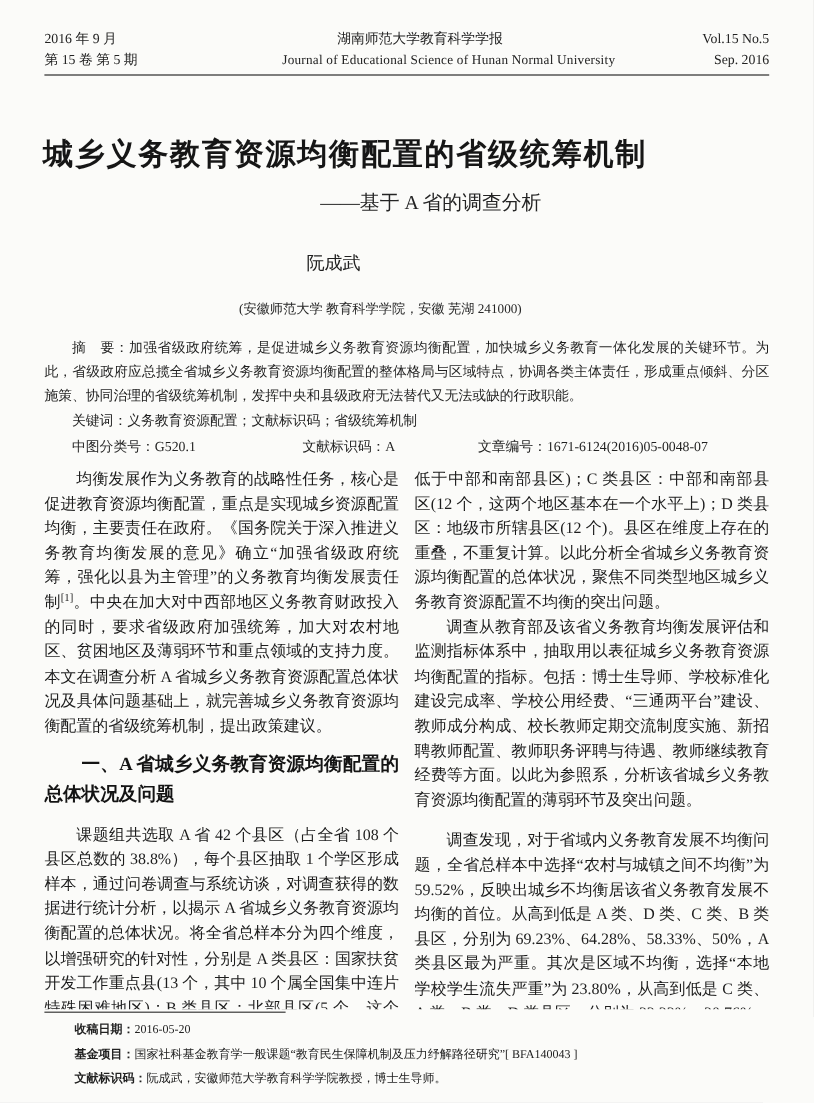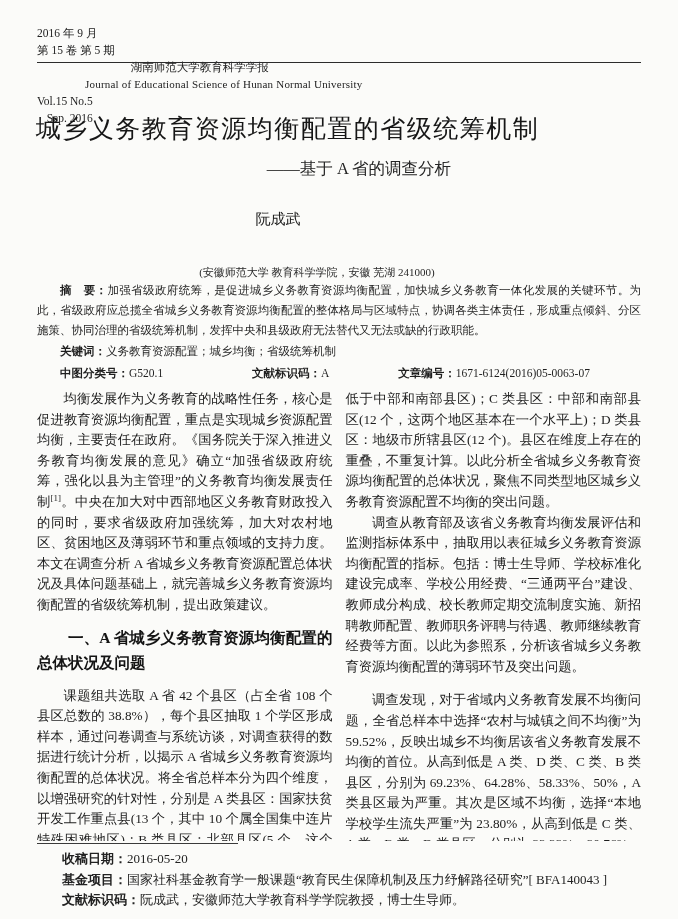--- a/index.html
+++ b/index.html
@@ -9,61 +9,61 @@
     margin:0 auto;
     background:#fbfbf9;
     color:#1e1e1e;
     font-family:"Liberation Serif","DejaVu Serif",serif;
     overflow:hidden;
   }
   
   .hdr{
     position:absolute;top:25px;left:37px;width:604px;
     display:flex;justify-content:space-between;align-items:flex-start;
-    font-size:11.5px;line-height:17px;color:#222;flex-direction:column;
+    font-size:11.5px;line-height:17px;color:#222;
   }
   .hdr-left{text-align:left;white-space:nowrap;}
   .hdr-center{text-align:center;flex:1;}
   .hdr-center .en{font-size:11px;letter-spacing:.2px;padding-left:48px;}
   .hdr-right{text-align:right;white-space:nowrap;}
   .hdr-rule{
     position:absolute;top:62px;left:37px;width:604px;
     border-top:1.6px solid #2c2c2c;
   }
   
   .title{
     position:absolute;top:112px;left:0;width:575px;
-    text-align:center;font-size:25px;font-weight:normal;
+    text-align:center;font-size:25px;font-weight:bold;
     letter-spacing:1.5px;color:#161616;margin:0;
   }
   .subtitle{
     position:absolute;top:154px;left:16px;width:678px;
     text-align:center;font-size:16.5px;font-weight:normal;
     color:#242424;margin:4px;
   }
   .author{
     position:absolute;top:210px;left:0;width:556px;
     text-align:center;font-size:15px;color:#202020;
   }
   .affil{
     position:absolute;top:250px;left:0;width:634px;
-    text-align:center;font-size:11px;color:#272727;margin-top:15px;
+    text-align:center;font-size:11px;color:#272727;
   }
   
   .abstract{
     position:absolute;top:280px;left:37px;width:604px;
     font-size:11.5px;line-height:20px;text-align:justify;color:#1f1f1f;
   }
   .abstract p{margin:0;}
   .abstract .abs,.abstract .kw,.abstract .meta{text-indent:2em;}
   .abstract .kw{margin-top:1px;}
   .abstract .meta{margin-top:2px;text-align:left;}
   .meta .m1{margin-right:86px;}
   .meta .m2{margin-right:66px;}
-  .abstract b{font-weight:bold;}
+  .abstract b{font-weight:normal;}
   
   .columns{
     position:absolute;top:389px;left:37px;width:604px;height:452px;
     display:flex;gap:13px;overflow:hidden;
   }
   .col{
     width:295.5px;flex:0 0 295.5px;
     font-size:13.3px;line-height:20.6px;
     text-align:justify;color:#1c1c1c;
   }
@@ -72,21 +72,21 @@
   .col p.gap{margin-top:13px;}
   .col sup{font-size:9px;line-height:0;}
   .sec-heading{
     font-size:15.5px;font-weight:bold;color:#141414;
     text-indent:2em;line-height:25px;
     margin:9px 0 11px 0;text-align:justify;
   }
   
   .footnotes{
     position:absolute;top:843px;left:37px;width:604px;
-    font-size:13px;line-height:20.5px;color:#222;
+    font-size:10px;line-height:20.5px;color:#222;
   }
   .foot-rule{width:201px;border-top:1.5px solid #3a3a3a;margin-bottom:5px;}
   .footnotes p{margin:0;padding-left:25px;}
   .footnotes b{font-weight:bold;}
 </style>
 </head>
 <body>
 
 <div class="page">
 
@@ -106,25 +106,25 @@
   </div>
   <div class="hdr-rule"></div>
 
   <h1 class="title">城乡义务教育资源均衡配置的省级统筹机制</h1>
   <h2 class="subtitle">——基于 A 省的调查分析</h2>
   <div class="author">阮成武</div>
   <div class="affil">(安徽师范大学 教育科学学院，安徽 芜湖 241000)</div>
 
   <section class="abstract">
     <p class="abs"><b>摘　要：</b><span>加强省级政府统筹，是促进城乡义务教育资源均衡配置，加快城乡义务教育一体化发展的关键环节。为此，省级政府应总揽全省城乡义务教育资源均衡配置的整体格局与区域特点，协调各类主体责任，形成重点倾斜、分区施策、协同治理的省级统筹机制，发挥中央和县级政府无法替代又无法或缺的行政职能。</span></p>
-    <p class="kw"><b>关键词：</b><span>义务教育资源配置；城乡均衡；省级统筹机制</span></p>
+    <p class="kw"><b>关键词：</b><span>义务教育资源配置；文献标识码；省级统筹机制</span></p>
     <p class="meta">
       <span class="m1"><b>中图分类号：</b><span>G520.1</span></span>
       <span class="m2"><b>文献标识码：</b><span>A</span></span>
-      <span class="m3"><b>文章编号：</b><span>1671-6124(2016)05-0063-07</span></span>
+      <span class="m3"><b>文章编号：</b><span>1671-6124(2016)05-0048-07</span></span>
     </p>
   </section>
 
   <main class="columns">
     <div class="col">
       <p class="ind"><span>均衡发展作为义务教育的战略性任务，核心是促进教育资源均衡配置，重点是实现城乡资源配置均衡，主要责任在政府。《国务院关于深入推进义务教育均衡发展的意见》确立“加强省级政府统筹，强化以县为主管理”的义务教育均衡发展责任制</span><sup>[1]</sup><span>。中央在加大对中西部地区义务教育财政投入的同时，要求省级政府加强统筹，加大对农村地区、贫困地区及薄弱环节和重点领域的支持力度。本文在调查分析 A 省城乡义务教育资源配置总体状况及具体问题基础上，就完善城乡义务教育资源均衡配置的省级统筹机制，提出政策建议。</span></p>
       <h3 class="sec-heading">一、A 省城乡义务教育资源均衡配置的总体状况及问题</h3>
       <p class="ind">课题组共选取 A 省 42 个县区（占全省 108 个县区总数的 38.8%），每个县区抽取 1 个学区形成样本，通过问卷调查与系统访谈，对调查获得的数据进行统计分析，以揭示 A 省城乡义务教育资源均衡配置的总体状况。将全省总样本分为四个维度，以增强研究的针对性，分别是 A 类县区：国家扶贫开发工作重点县(13 个，其中 10 个属全国集中连片特殊困难地区)；B 类县区：北部县区(5 个，这个地区总体</p>
     </div>
     <div class="col">

